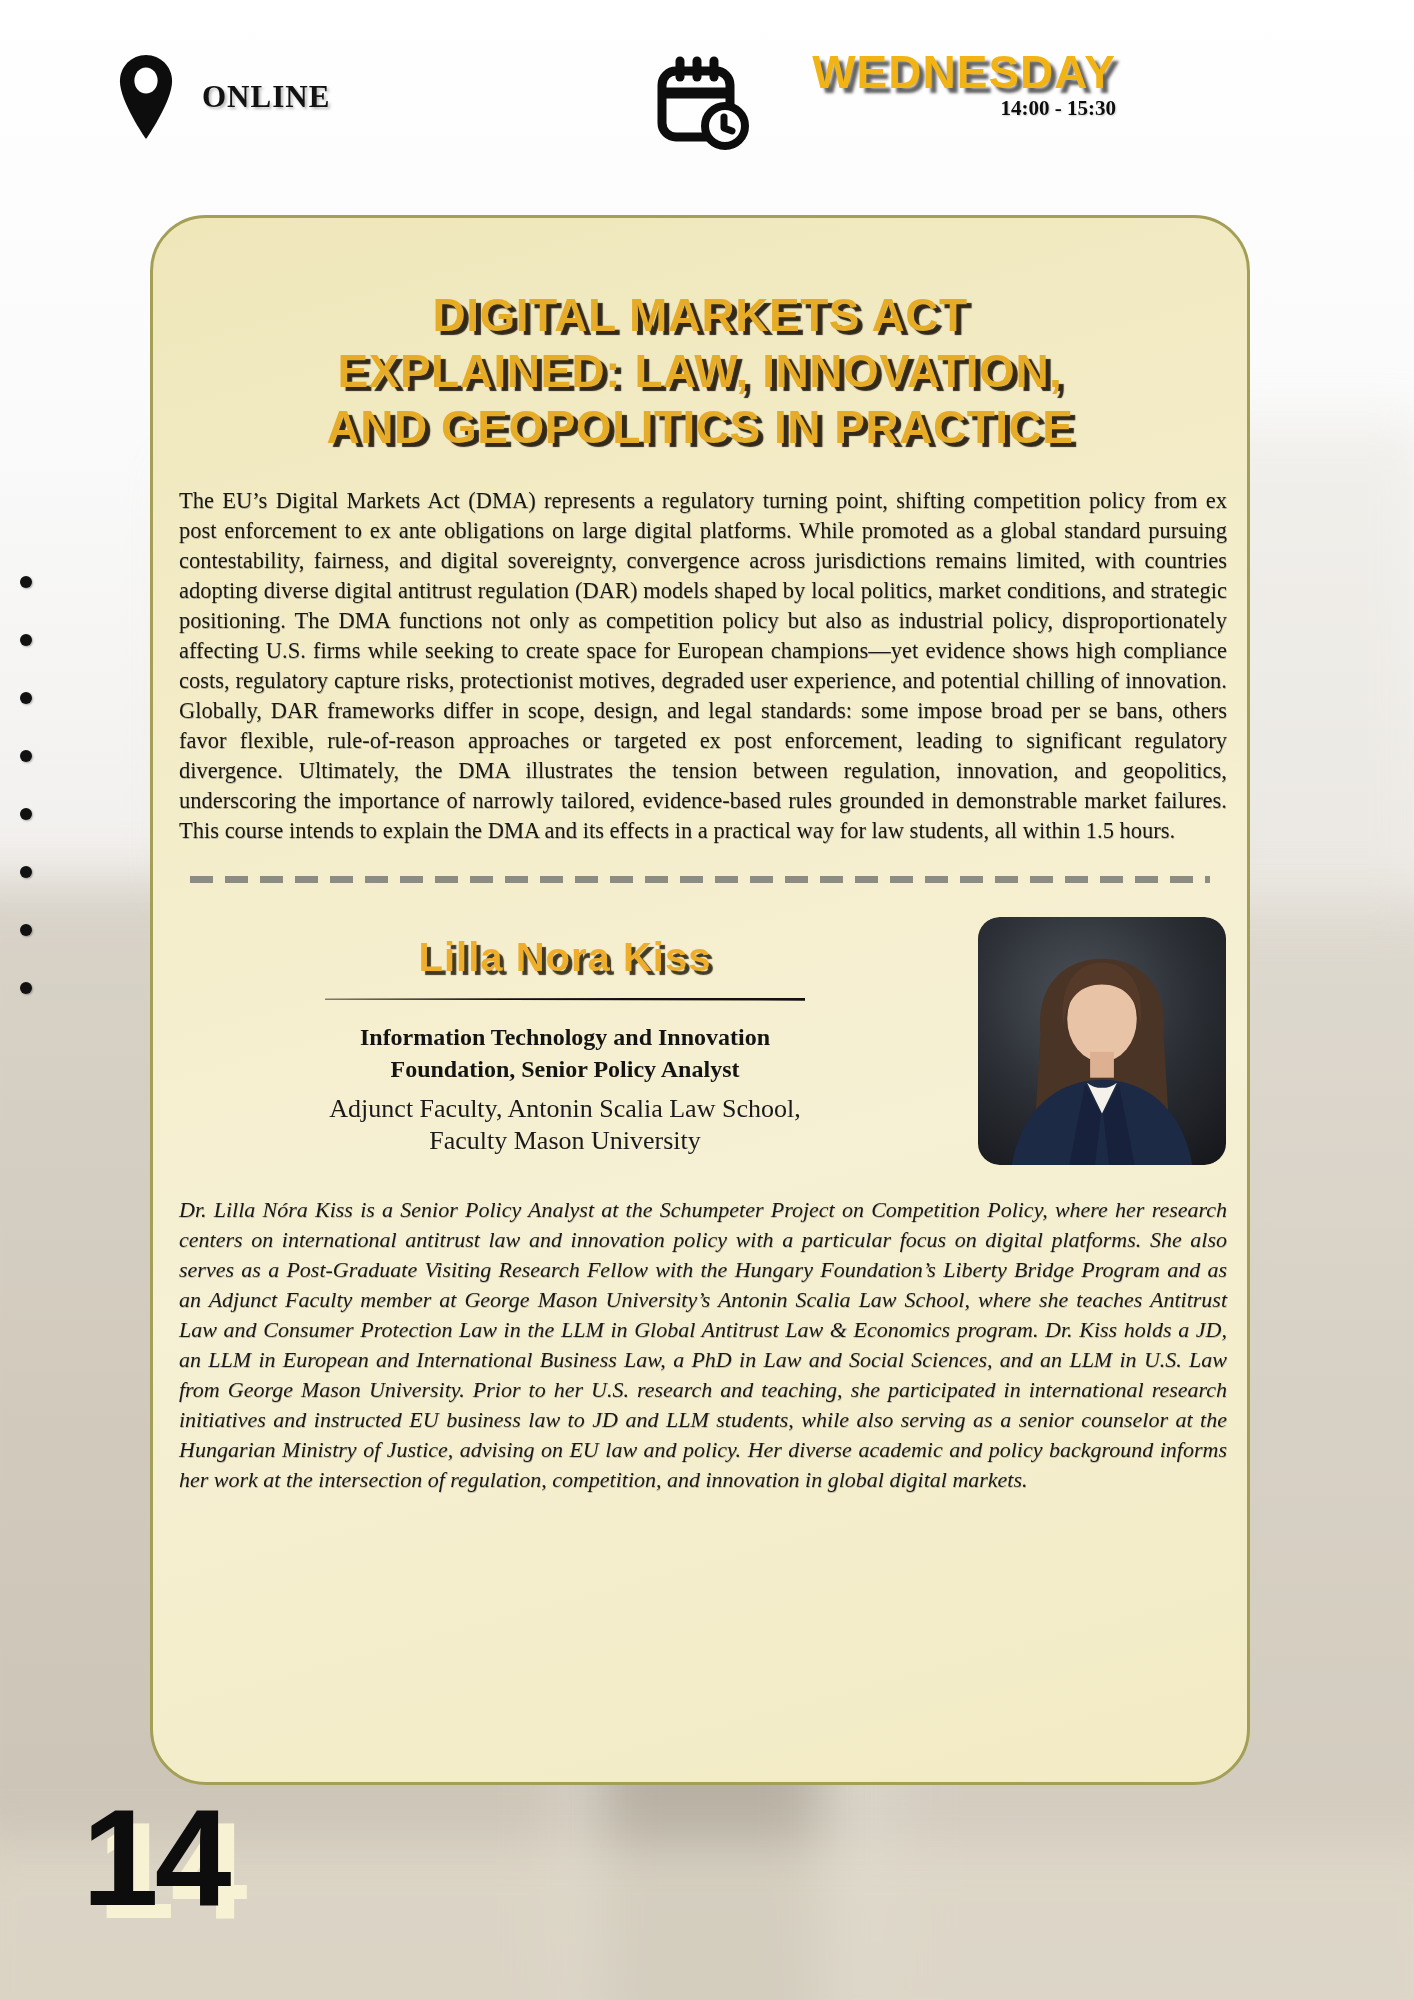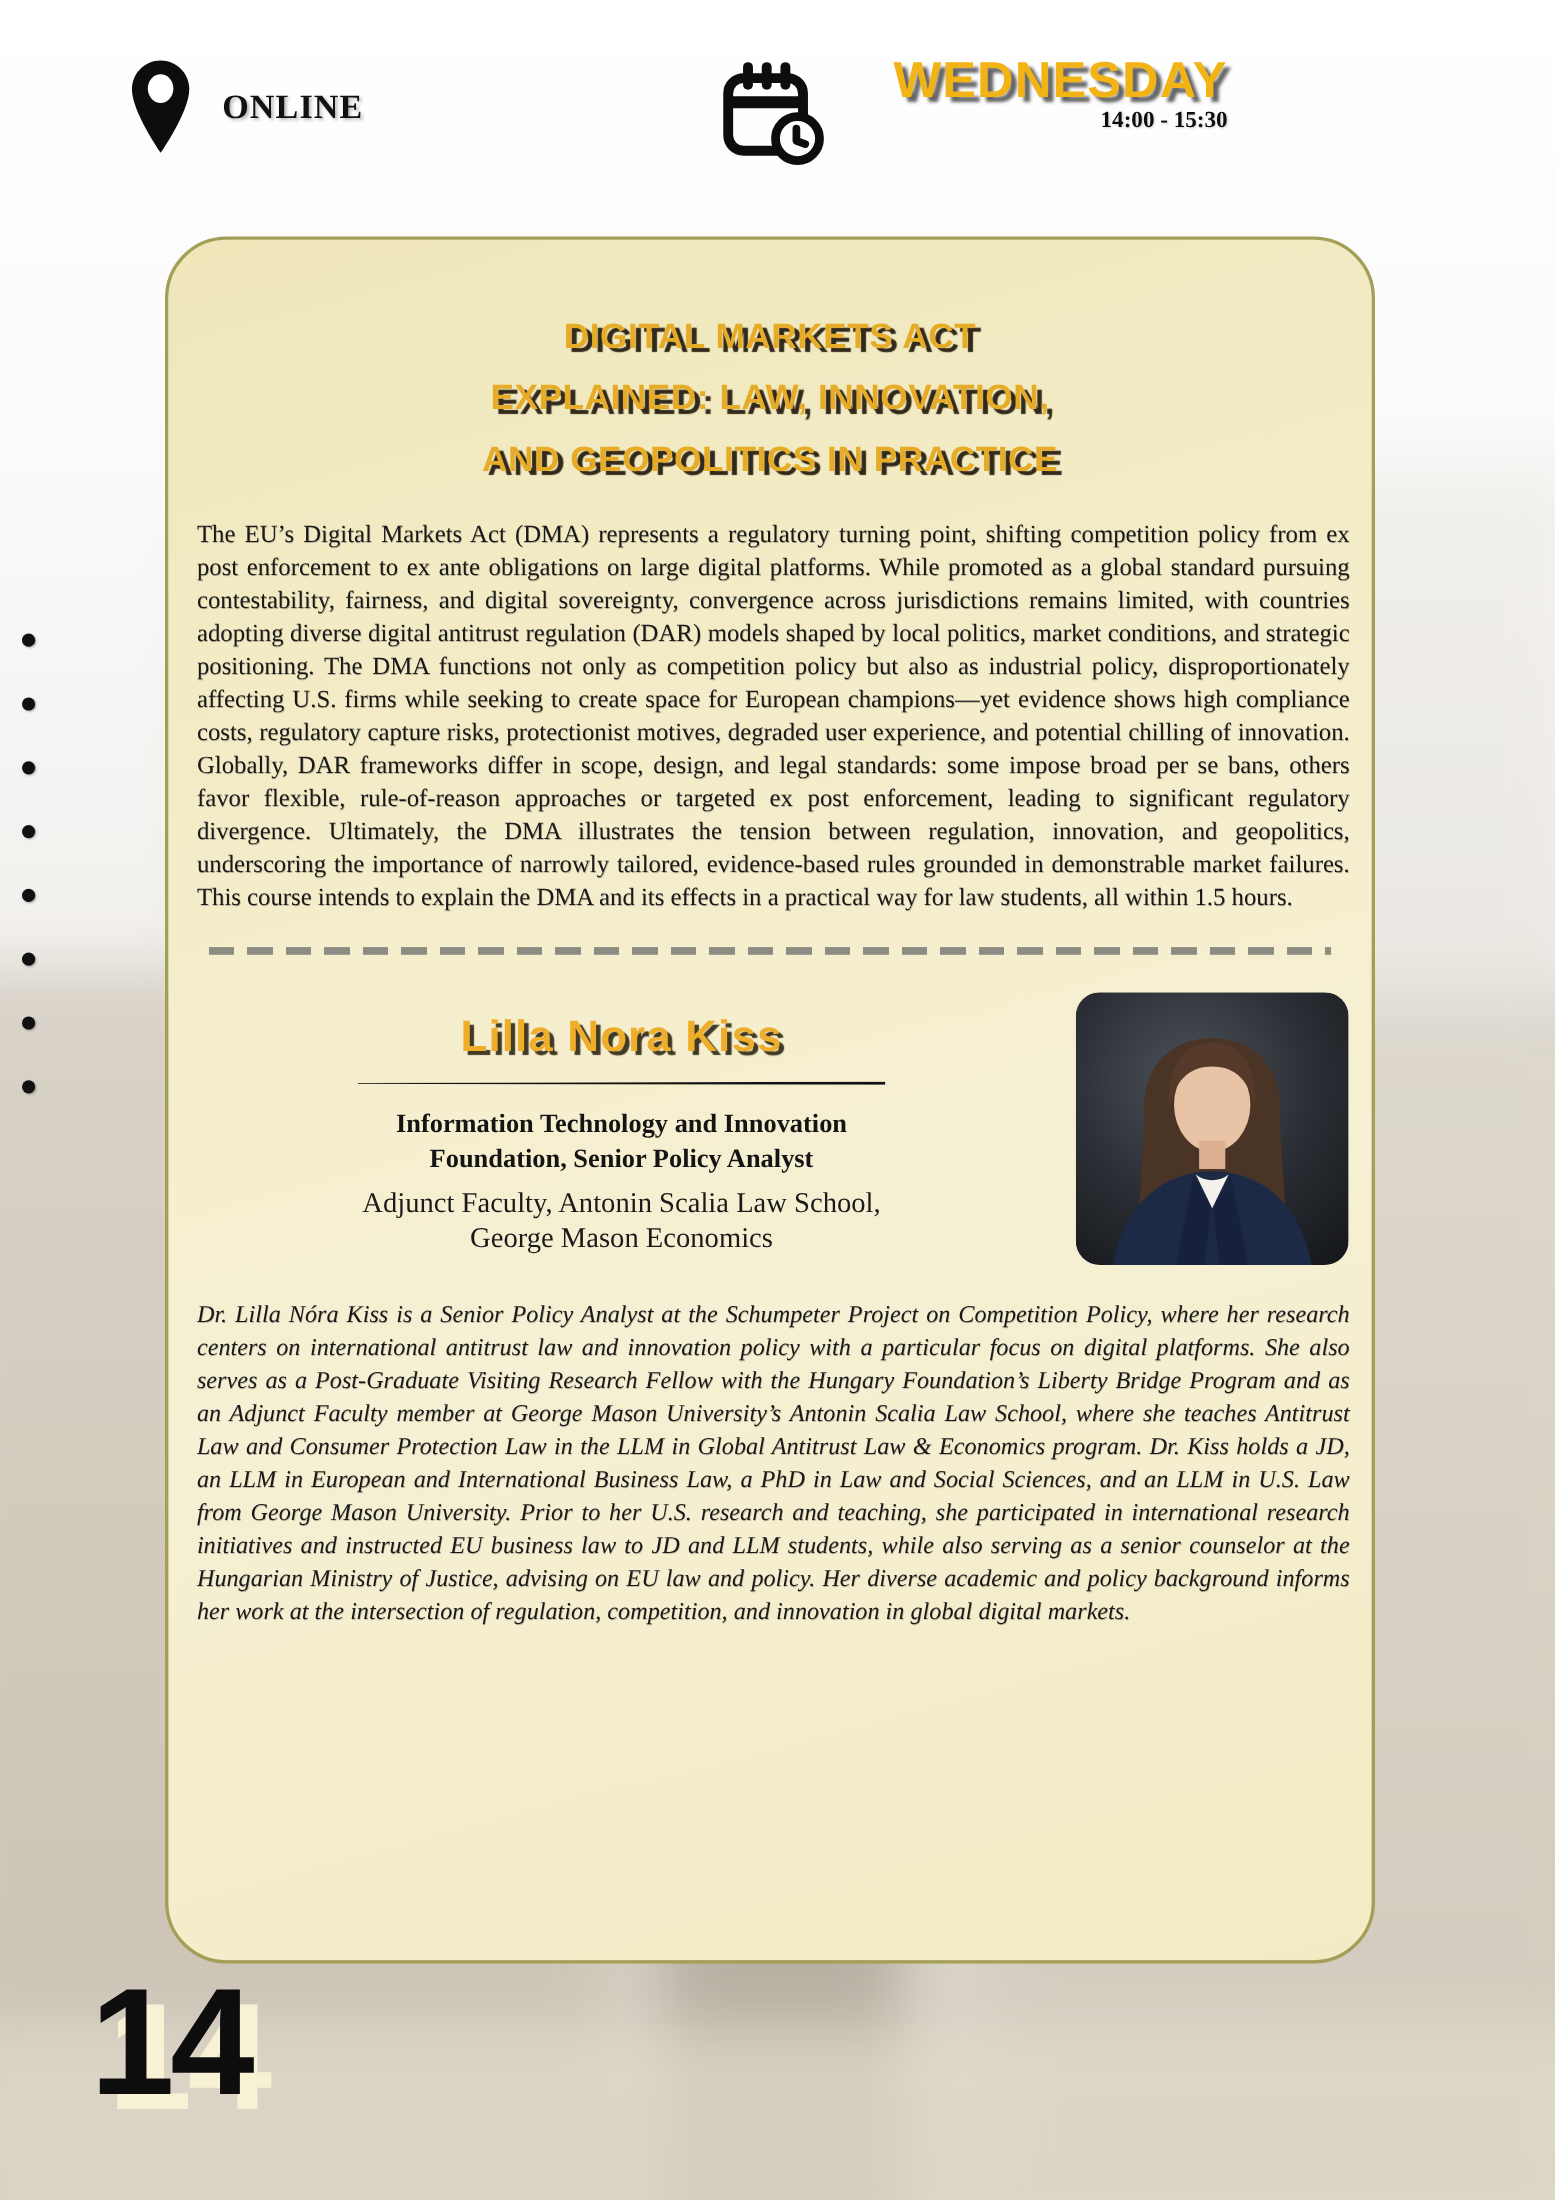--- a/index.html
+++ b/index.html
@@ -37,21 +37,21 @@
 
   
   .card{
     position:absolute;left:150px;top:215px;width:1100px;height:1570px;box-sizing:border-box;
     border:3px solid #a49f57;border-radius:56px;overflow:hidden;
     background:linear-gradient(165deg,#efe7ba 0%,#f5eecd 40%,#f6f0d4 60%,#f2ebc4 100%);
     padding:38px 26px 30px 26px;
   }
   .title{
     text-align:center;font-family:"Liberation Sans",sans-serif;font-weight:bold;
-    font-size:32px;line-height:56px;letter-spacing:.5px;color:#E7AC27;
+    font-size:46px;line-height:56px;letter-spacing:.5px;color:#E7AC27;
     text-shadow:5px 4px 1px #32291a;
   }
   .abstract{
     margin:26px auto 0 auto;width:1048px;text-align:justify;
     font-size:22.5px;line-height:30px;color:#191919;
     text-shadow:.6px .6px 0 rgba(0,0,0,.25);
   }
   .divider{
     margin:30px auto 0 auto;width:1020px;height:7px;
     background:repeating-linear-gradient(90deg,#8d8c83 0 23px,transparent 23px 35px);
@@ -141,21 +141,21 @@
   <div class="speaker-row">
     <div class="speaker-left">
       <div class="speaker-name">Lilla Nora Kiss</div>
       <div class="name-rule"></div>
       <div class="affil-1">
         <div>Information Technology and Innovation</div>
         <div>Foundation, Senior Policy Analyst</div>
       </div>
       <div class="affil-2">
         <div>Adjunct Faculty, Antonin Scalia Law School,</div>
-        <div>George Mason Economics</div>
+        <div>Faculty Mason University</div>
       </div>
     </div>
 
     <svg class="portrait" viewBox="0 0 250 250">
       <defs>
         <radialGradient id="pbg" cx="42%" cy="32%" r="85%">
           <stop offset="0%" stop-color="#4c525a"></stop>
           <stop offset="55%" stop-color="#2a2d33"></stop>
           <stop offset="100%" stop-color="#16181c"></stop>
         </radialGradient>

